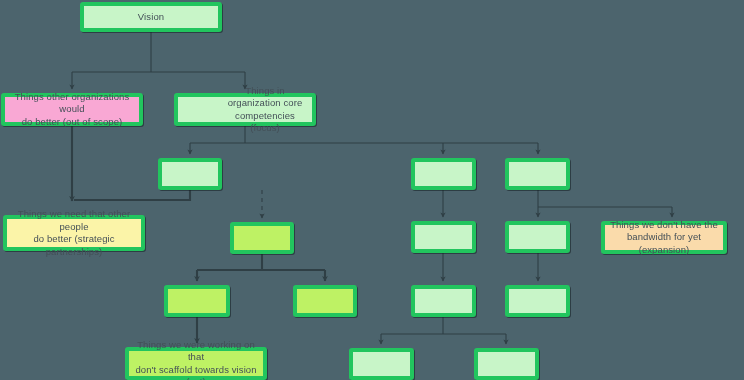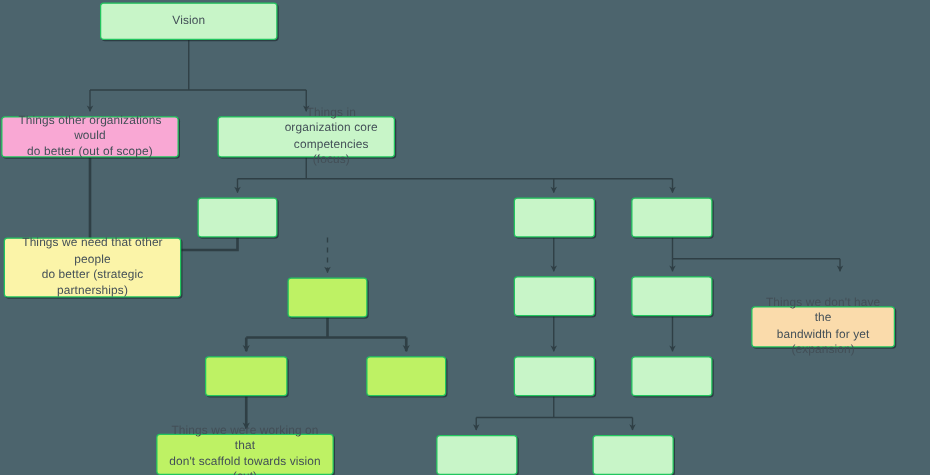--- a/index.html
+++ b/index.html
@@ -19,21 +19,21 @@
     position: absolute;
     left: 0;
     top: 0;
     width: 744px;
     height: 380px;
     pointer-events: none;
   }
   .node {
     position: absolute;
     box-sizing: border-box;
-    border: 1px solid #22c55e;
+    border: 4px solid #22c55e;
     border-radius: 3px;
     display: flex;
     align-items: center;
     justify-content: center;
     text-align: center;
     font-size: 9.5px;
     line-height: 12.5px;
     color: #434f57;
     padding: 2px 4px;
     box-shadow: 1px 1px 0 rgba(20,30,35,0.55);
@@ -116,26 +116,26 @@
   <div class="node lav" style="left:1px;   top:93px;  width:142px; height:33px;">
       <span class="label">Things other organizations would
 do better (out of scope)</span>
     </div>
 
   <div class="node green" style="left:174px; top:93px;  width:142px; height:33px;padding-left:44px;">
       <span class="label">Things in organization core
 competencies (focus)</span>
     </div>
 
-  <div class="node yellow" style="left:3px;   top:190px; width:142px; height:48px;">
+  <div class="node yellow" style="left:3px;   top:215px; width:142px; height:36px;">
       <span class="label">Things we need that other people
 do better (strategic partnerships)</span>
     </div>
 
-  <div class="node orange" style="left:601px; top:221px; width:115px; height:33px;margin-top:24px;">
+  <div class="node orange" style="left:601px; top:221px; width:126px; height:33px;">
       <span class="label">Things we don't have the
 bandwidth for yet (expansion)</span>
     </div>
 
   <div class="node pink" style="left:125px; top:347px; width:142px; height:33px;">
       <span class="label">Things we were working on that
 don't scaffold towards vision (cut)</span>
     </div>
 
   <div class="node green" style="left:158px; top:158px; width:64px;  height:32px;">

